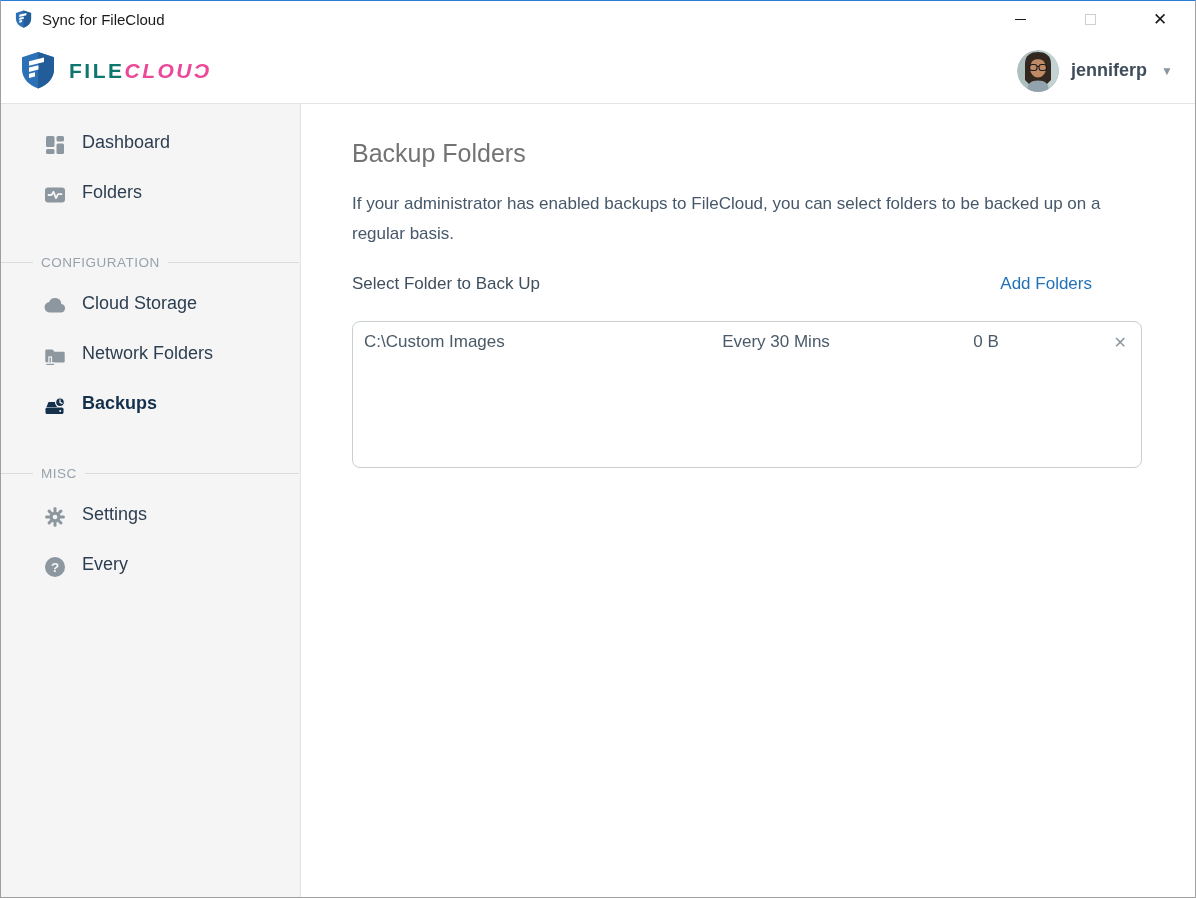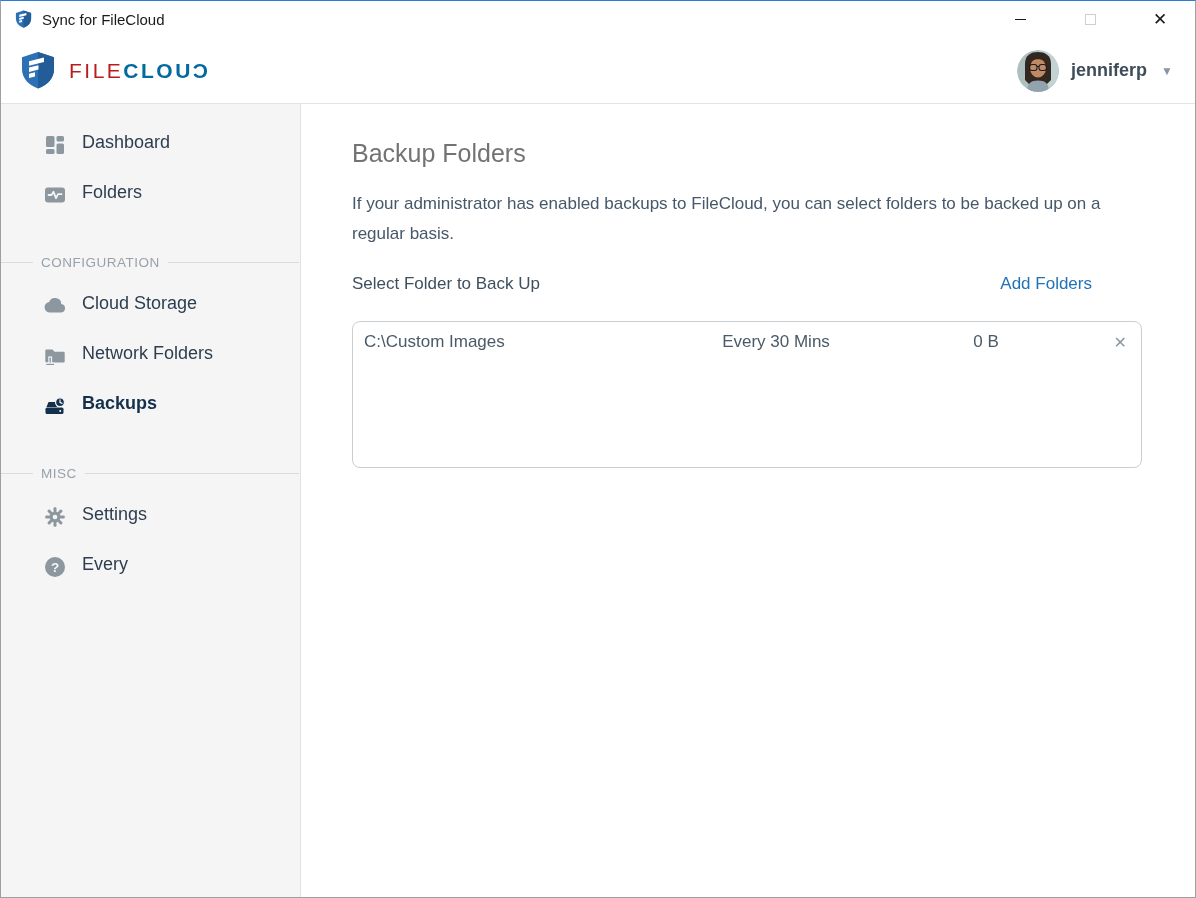--- a/index.html
+++ b/index.html
@@ -38,22 +38,22 @@
   .app-header {
     height:66px; flex:0 0 66px;
     background:#fff;
     border-bottom:1px solid #e4e4e4;
     display:flex; align-items:center;
     padding:0 22px 0 18px;
   }
   .brand { display:flex; align-items:center; gap:12px; }
   .brand-shield { width:38px; height:40px; }
   .brand-text { font-size:21px; letter-spacing:2.5px; }
-  .brand-file  { color:#b91c1c; font-weight:400; }
-  .brand-cloud { color:#0369a1; font-weight:600; }
+  .brand-file  { color:#0f766e; font-weight:700; }
+  .brand-cloud { color:#ec4899; font-weight:600;font-style:italic; }
   .header-spacer { flex:1; }
   .user-menu { display:flex; align-items:center; gap:12px; cursor:pointer; }
   .avatar { width:42px; height:42px; border-radius:50%; overflow:hidden; flex:0 0 auto; }
   .user-name { font-size:18px; font-weight:700; color:#3f4c59; }
   .user-caret { font-size:12px; color:#8a97a3; margin-left:2px; }
 
   
   .body { flex:1; display:flex; min-height:0; }
 
   

